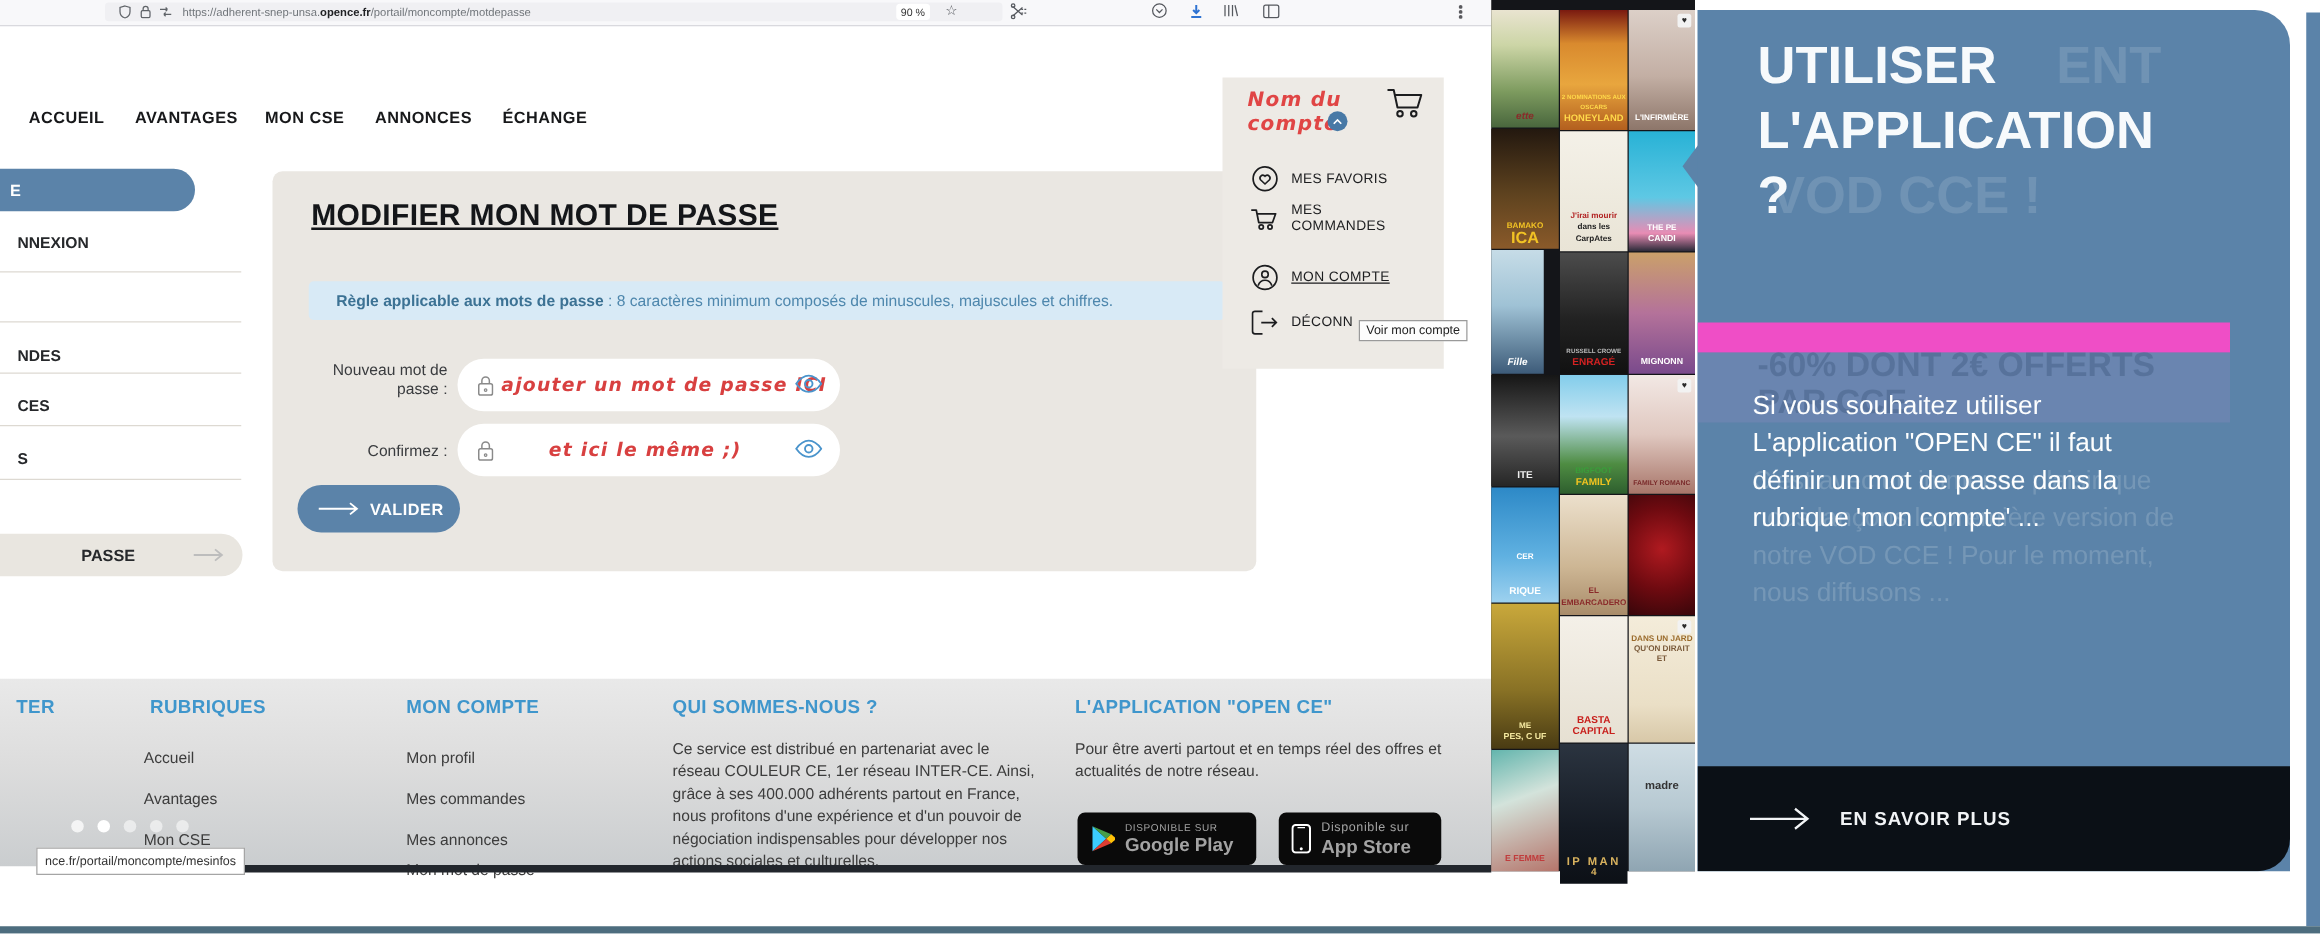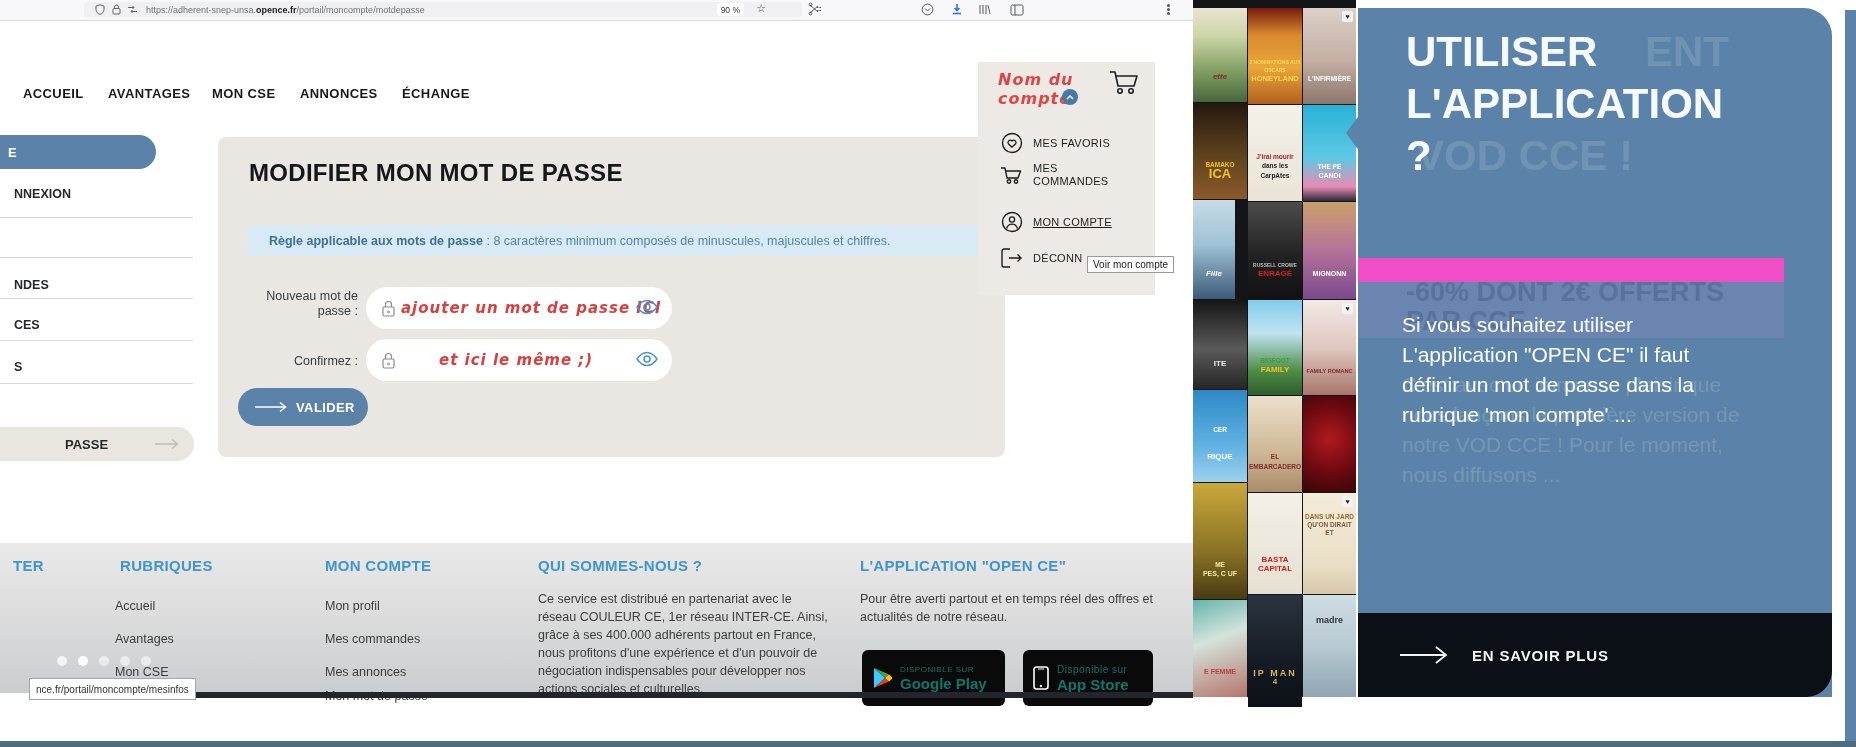--- a/index.html
+++ b/index.html
@@ -22,21 +22,21 @@
   
   .side-pill-active{position:absolute;left:-30px;top:135px;width:186px;height:34px;background:#5b83a9;border-radius:17px;color:#fff;font-size:13px;font-weight:700;display:flex;align-items:center;padding-left:38px;box-sizing:border-box;}
   .side-item{position:absolute;left:14px;font-size:12.5px;font-weight:700;color:#26282b;}
   .side-div{position:absolute;left:0;width:193px;height:1px;background:#ddd9d2;}
   .side-pill-passe{position:absolute;left:-30px;top:427px;width:224px;height:34px;background:#e9e6e0;border-radius:17px;display:flex;align-items:center;}
   .side-pill-passe span{font-size:13px;font-weight:700;color:#26282b;margin-left:95px;}
   .side-pill-passe svg{position:absolute;right:14px;}
 
   
   .card{position:absolute;left:218px;top:137px;width:787px;height:320px;background:#eae7e2;border-radius:8px;}
-  .card-title{position:absolute;left:31px;top:22px;font-size:24px;font-weight:700;color:#141619;letter-spacing:.3px;}
+  .card-title{position:absolute;left:31px;top:22px;font-size:24px;font-weight:700;color:#141619;letter-spacing:.3px;text-decoration:underline;}
   .rule-box{position:absolute;left:29px;top:88px;width:733px;height:31px;background:#d8eaf6;border-radius:4px;display:flex;align-items:center;font-size:12.5px;color:#4e87ad;}
   .rule-box .ind{margin-left:22px;}
   .rule-box b{color:#3c7294;font-weight:700;}
   .f-label{position:absolute;width:140px;text-align:right;font-size:12.5px;color:#3a3c3f;line-height:15px;}
   .pill-input{position:absolute;left:148px;width:306px;height:42px;background:#fff;border-radius:21px;display:flex;align-items:center;}
   .lock{margin-left:16px;flex:none;}
   .annot{font-family:"DejaVu Sans",sans-serif;font-style:italic;font-weight:700;color:#d84040;font-size:15px;letter-spacing:1px;white-space:nowrap;}
   .eye{position:absolute;right:14px;top:12px;}
   .btn-valider{position:absolute;left:20px;top:251px;width:130px;height:38px;background:#5b83a9;border-radius:19px;display:flex;align-items:center;color:#fff;font-size:13px;font-weight:700;letter-spacing:.4px;}
   .btn-valider svg{margin:0 8px 0 16px;}
@@ -51,30 +51,30 @@
   .acct-item .lbl{line-height:13px;}
   .u{text-decoration:underline;}
   .tip{position:absolute;background:#fdfdfd;border:1px solid #9a9a9a;font-size:10px;color:#222;padding:2px 5px;white-space:nowrap;}
 
   
   .footer{position:absolute;left:0;top:543px;width:1193px;height:150px;background:linear-gradient(180deg,#e9e9e9 0%,#dddddd 45%,#cacdcf 100%);}
   .f-head{position:absolute;top:14px;font-size:15px;font-weight:700;color:#3f96cc;letter-spacing:.3px;}
   .f-item{position:absolute;font-size:12.5px;color:#3c3c3c;}
   .f-para{position:absolute;top:47px;width:292px;font-size:12.5px;line-height:18px;color:#3c3c3c;}
   .dot{position:absolute;top:113px;width:10px;height:10px;border-radius:50%;}
-  .store-badge{position:absolute;top:107px;height:56px;background:#0a0a0a;border-radius:6px;color:#0f766e;display:flex;align-items:center;padding:0 10px;box-sizing:border-box;}
+  .store-badge{position:absolute;top:107px;height:42px;background:#0a0a0a;border-radius:6px;color:#a3a3a3;display:flex;align-items:center;padding:0 10px;box-sizing:border-box;}
   .store-badge .txt{margin-left:8px;}
   .store-badge .t1{font-size:8px;letter-spacing:.5px;}
   .store-badge .t2{font-size:15px;font-weight:700;margin-top:1px;}
   .dark-line{position:absolute;left:185px;top:692px;width:1008px;height:6px;background:#22262c;}
   .status-tip{position:absolute;left:29px;top:678px;height:20px;background:#fff;border:1px solid #a5a5a5;font-size:10px;color:#333;display:flex;align-items:center;padding:0 6px;white-space:nowrap;}
 
   
   .collage{position:absolute;left:1193px;top:0;width:163px;height:697px;background:#141519;}
-  .pt{position:absolute;overflow:hidden;display:flex;flex-direction:column;justify-content:flex-end;align-items:center;text-align:center;box-sizing:border-box;padding:20px 1px;}
+  .pt{position:absolute;overflow:hidden;display:flex;flex-direction:column;justify-content:flex-end;align-items:center;text-align:center;box-sizing:border-box;padding:4px 1px;}
   .pt .l1{font-size:6.5px;font-weight:700;line-height:8px;}
   .pt .l2{font-size:8px;font-weight:700;line-height:10px;}
   .heart-badge{position:absolute;top:3px;right:3px;width:11px;height:11px;background:#f2f2f2;border-radius:2px;font-size:7px;line-height:11px;text-align:center;color:#2a2a2a;}
   .notch{position:absolute;left:1346px;top:114px;width:0;height:0;border-top:19px solid transparent;border-bottom:19px solid transparent;border-right:14px solid #5b83a9;}
 
   
   .panel{position:absolute;left:1358px;top:8px;width:474px;height:689px;background:#5b83a9;border-radius:0 28px 0 0;overflow:hidden;}
   .hline{position:absolute;font-size:42px;font-weight:700;color:#f7fafc;letter-spacing:0;line-height:52px;white-space:nowrap;}
   .ghost{color:rgba(255,255,255,0.13);}
   .pink-bar{position:absolute;left:0;top:250px;width:426px;height:24px;background:#ef4ec6;}

